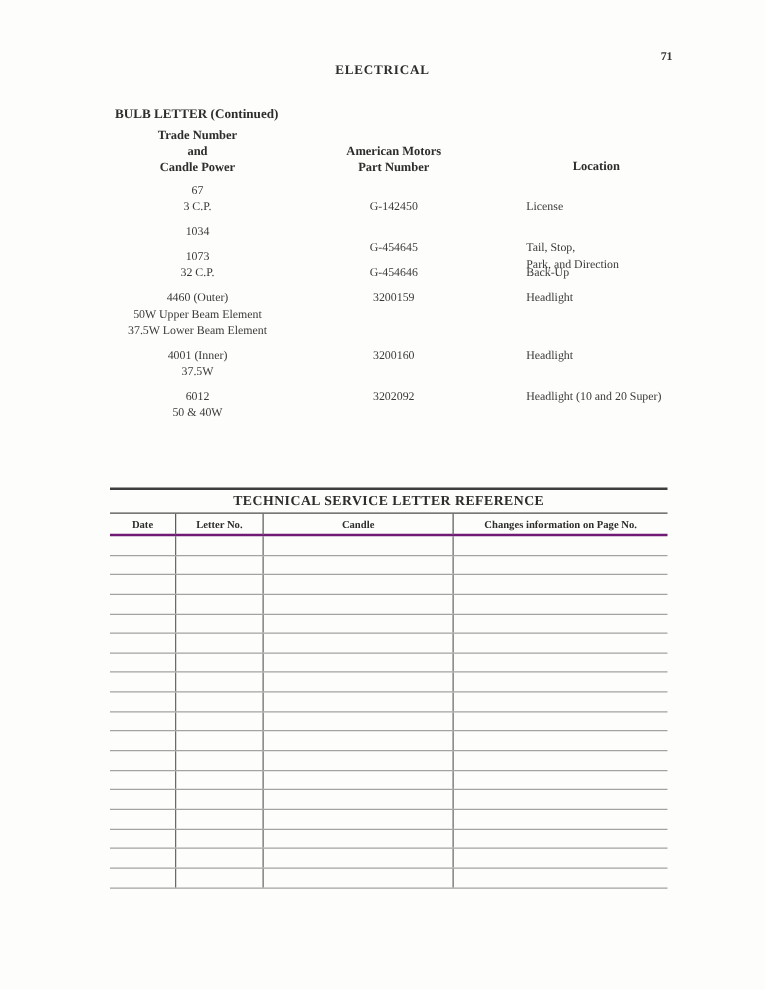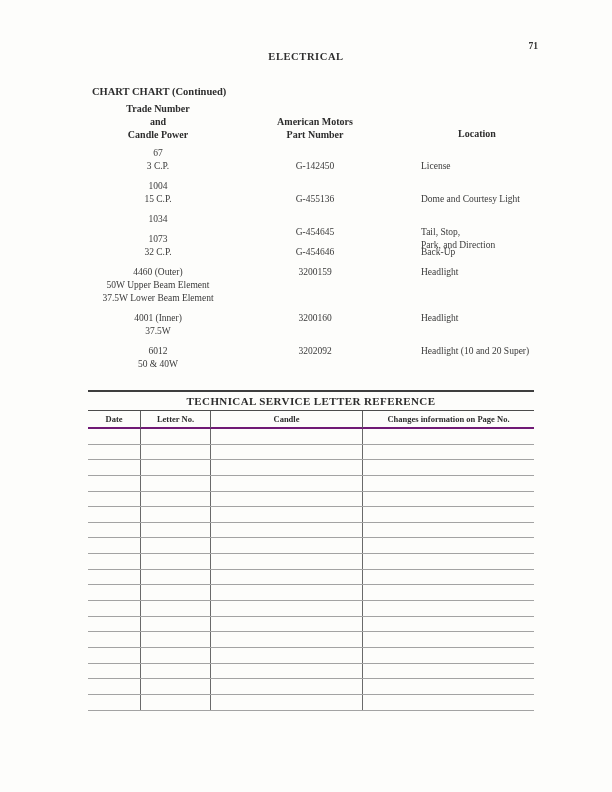--- a/index.html
+++ b/index.html
@@ -68,21 +68,21 @@
   .srv-cell:first-child { border-left:none; }
 </style>
 </head>
 <body>
 
 <div class="page">
 
   <div class="page-number">71</div>
   <div class="section-title">ELECTRICAL</div>
 
-  <div class="bulb-title">CHART CHART (Continued)</div>
+  <div class="bulb-title">BULB LETTER (Continued)</div>
 
   <div class="hdr-trade">
     <div>Trade Number</div>
     <div>and</div>
     <div>Candle Power</div>
   </div>
   <div class="hdr-part">
     <div>American Motors</div>
     <div>Part Number</div>
   </div>
@@ -94,30 +94,20 @@
           <div>67</div>
           <div>3 C.P.</div>
         </div>
         <div class="cell-part" style="top: 13px;">G-142450</div>
         <div class="cell-loc" style="top: 13px;">
           <div>License</div>
         </div>
       </div>
       <div class="bulb-row">
         <div class="cell-trade">
-          <div>1004</div>
-          <div>15 C.P.</div>
-        </div>
-        <div class="cell-part" style="top: 13px;">G-455136</div>
-        <div class="cell-loc" style="top: 13px;">
-          <div>Dome and Courtesy Light</div>
-        </div>
-      </div>
-      <div class="bulb-row">
-        <div class="cell-trade">
           <div>1034</div>
         </div>
         <div class="cell-part" style="top: 13px;">G-454645</div>
         <div class="cell-loc" style="top: 13px;">
           <div>Tail, Stop,</div>
           <div>Park, and Direction</div>
         </div>
       </div>
       <div class="bulb-row">
         <div class="cell-trade">

